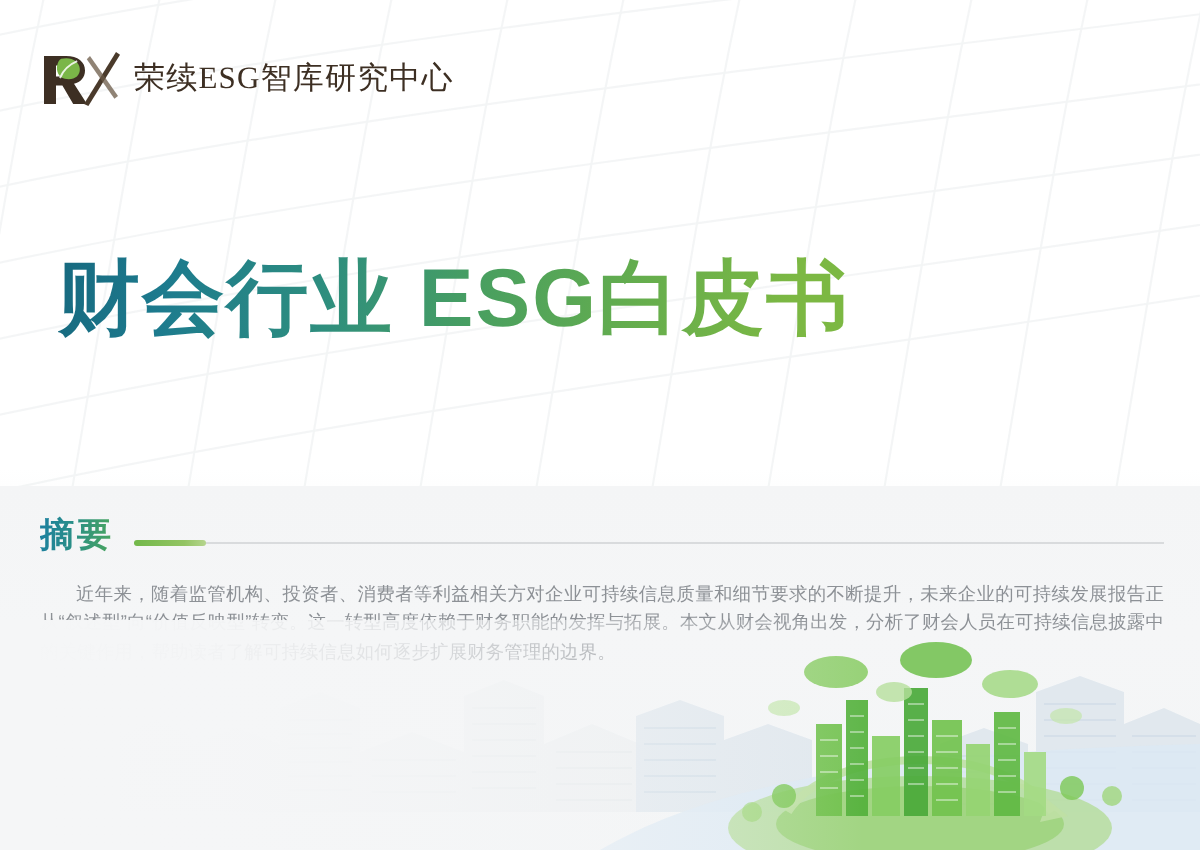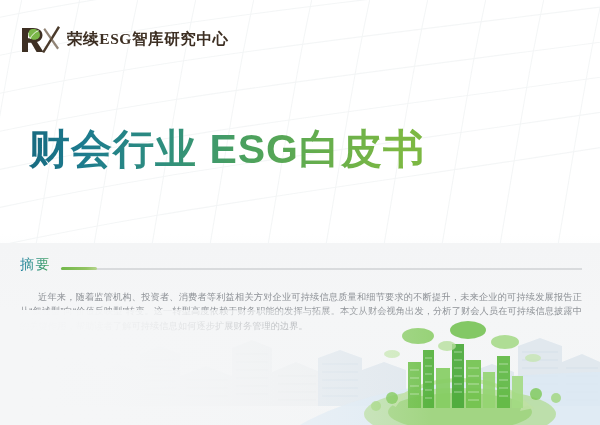--- a/index.html
+++ b/index.html
@@ -67,21 +67,21 @@
     align-items: center;
     gap: 7px;
   }
   .logo-mark {
     width: 42px;
     height: 30px;
     flex: none;
   }
   .logo-text {
     font-family: "Liberation Serif", serif;
-    font-weight: 700;
+    font-weight: 400;
     font-size: 15.5px;
     letter-spacing: .6px;
     color: #3d2f23;
     white-space: nowrap;
   }
 
   
   .title {
     position: absolute;
     left: 29px;
@@ -111,22 +111,22 @@
   
   .abstract-head {
     position: absolute;
     left: 20px;
     top: 256px;
     display: flex;
     align-items: center;
     width: 562px;
   }
   .abstract-title {
-    font-size: 14px;
-    font-weight: 400;
+    font-size: 17px;
+    font-weight: 700;
     letter-spacing: 1.5px;
     white-space: nowrap;
     background: linear-gradient(95deg,#1c7fa0 0%,#2a8f87 45%,#4ca75a 100%);
     -webkit-background-clip: text;
     background-clip: text;
     color: transparent;
     -webkit-text-fill-color: transparent;
   }
   .rule-wrap {
     position: relative;

